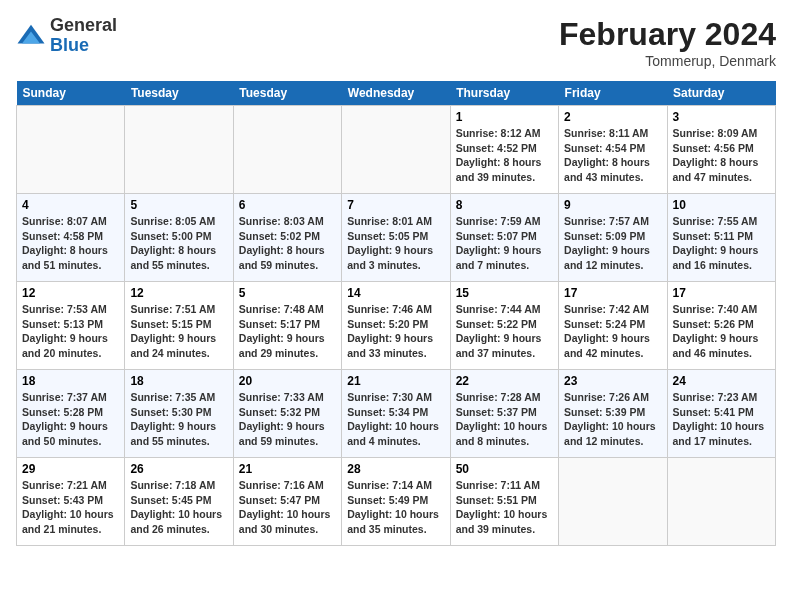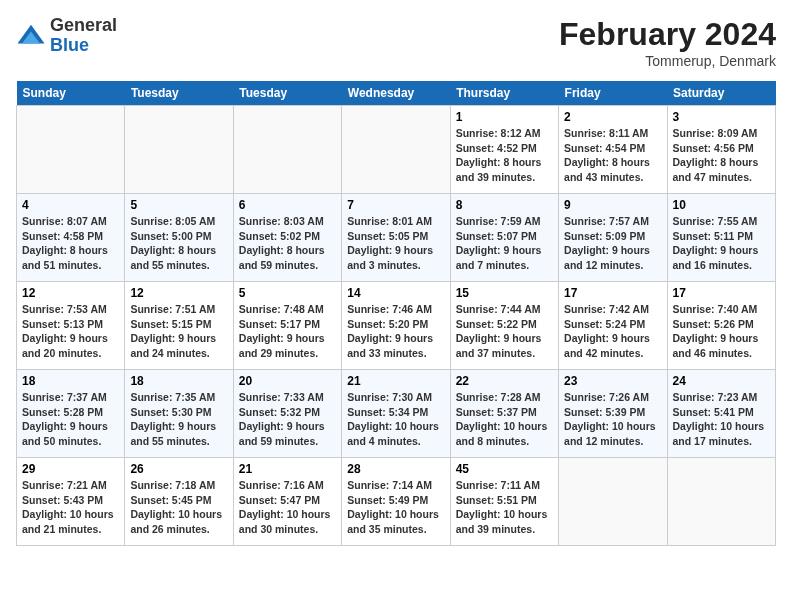--- a/index.html
+++ b/index.html
@@ -234,20 +234,20 @@
         </td>
         <td>
           <span class="day-num">21</span>
           <div class="cell-text">Sunrise: 7:16 AM<br>Sunset: 5:47 PM<br>Daylight: 10 hours and 30 minutes.</div>
         </td>
         <td>
           <span class="day-num">28</span>
           <div class="cell-text">Sunrise: 7:14 AM<br>Sunset: 5:49 PM<br>Daylight: 10 hours and 35 minutes.</div>
         </td>
         <td>
-          <span class="day-num">45</span>
+          <span class="day-num">50</span>
           <div class="cell-text">Sunrise: 7:11 AM<br>Sunset: 5:51 PM<br>Daylight: 10 hours and 39 minutes.</div>
         </td>
         <td class="empty"></td>
         <td class="empty"></td>
       </tr>
     </tbody>
 </table>
 
 </body></html>

